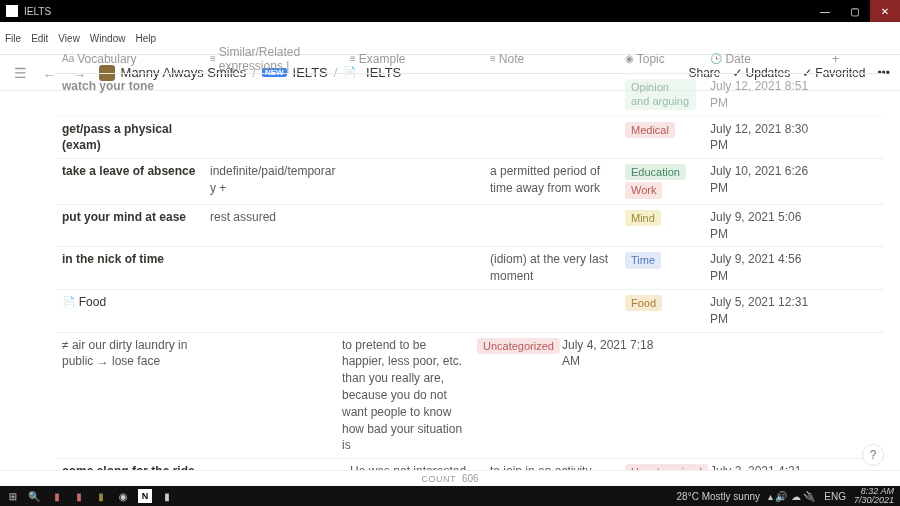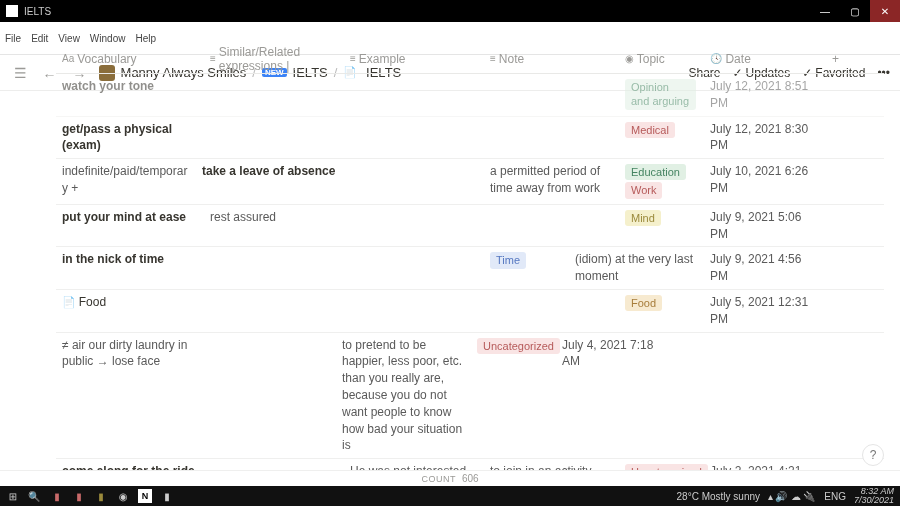--- a/index.html
+++ b/index.html
@@ -138,41 +138,41 @@
       </div>
       <div class="row">
         <div class="cell cell-vocab"><span>get/pass a physical (exam)</span></div>
         <div class="cell cell-sim"></div>
         <div class="cell cell-ex"></div>
         <div class="cell cell-note"></div>
         <div class="cell cell-topic"><span class="tag" style="background: rgb(249, 228, 228); color: rgb(182, 90, 90);">Medical</span></div>
         <div class="cell cell-date">July 12, 2021 8:30 PM</div>
       </div>
       <div class="row">
+        <div class="cell cell-vocab"><span>take a leave of absence</span></div>
         <div class="cell cell-sim">indefinite/paid/temporary +</div>
-        <div class="cell cell-vocab"><span>take a leave of absence</span></div>
         <div class="cell cell-ex"></div>
         <div class="cell cell-note">a permitted period of time away from work</div>
         <div class="cell cell-topic"><span class="tag" style="background: rgb(225, 240, 228); color: rgb(68, 132, 97);">Education</span><span class="tag" style="background: rgb(249, 228, 228); color: rgb(182, 90, 90);">Work</span></div>
         <div class="cell cell-date">July 10, 2021 6:26 PM</div>
       </div>
       <div class="row">
         <div class="cell cell-vocab"><span>put your mind at ease</span></div>
         <div class="cell cell-sim">rest assured</div>
         <div class="cell cell-ex"></div>
         <div class="cell cell-note"></div>
         <div class="cell cell-topic"><span class="tag" style="background: rgb(245, 240, 204); color: rgb(155, 138, 60);">Mind</span></div>
         <div class="cell cell-date">July 9, 2021 5:06 PM</div>
       </div>
       <div class="row">
         <div class="cell cell-vocab"><span>in the nick of time</span></div>
         <div class="cell cell-sim"></div>
         <div class="cell cell-ex"></div>
+        <div class="cell cell-note">(idiom) at the very last moment</div>
         <div class="cell cell-topic"><span class="tag" style="background: rgb(225, 233, 248); color: rgb(85, 119, 192);">Time</span></div>
-        <div class="cell cell-note">(idiom) at the very last moment</div>
         <div class="cell cell-date">July 9, 2021 4:56 PM</div>
       </div>
       <div class="row">
         <div class="cell cell-vocab" style="font-weight: 400;"><span class="page-icon">📄</span><span>Food</span></div>
         <div class="cell cell-sim"></div>
         <div class="cell cell-ex"></div>
         <div class="cell cell-note"></div>
         <div class="cell cell-topic"><span class="tag" style="background: rgb(247, 234, 208); color: rgb(167, 125, 59);">Food</span></div>
         <div class="cell cell-date">July 5, 2021 12:31 PM</div>
       </div>

